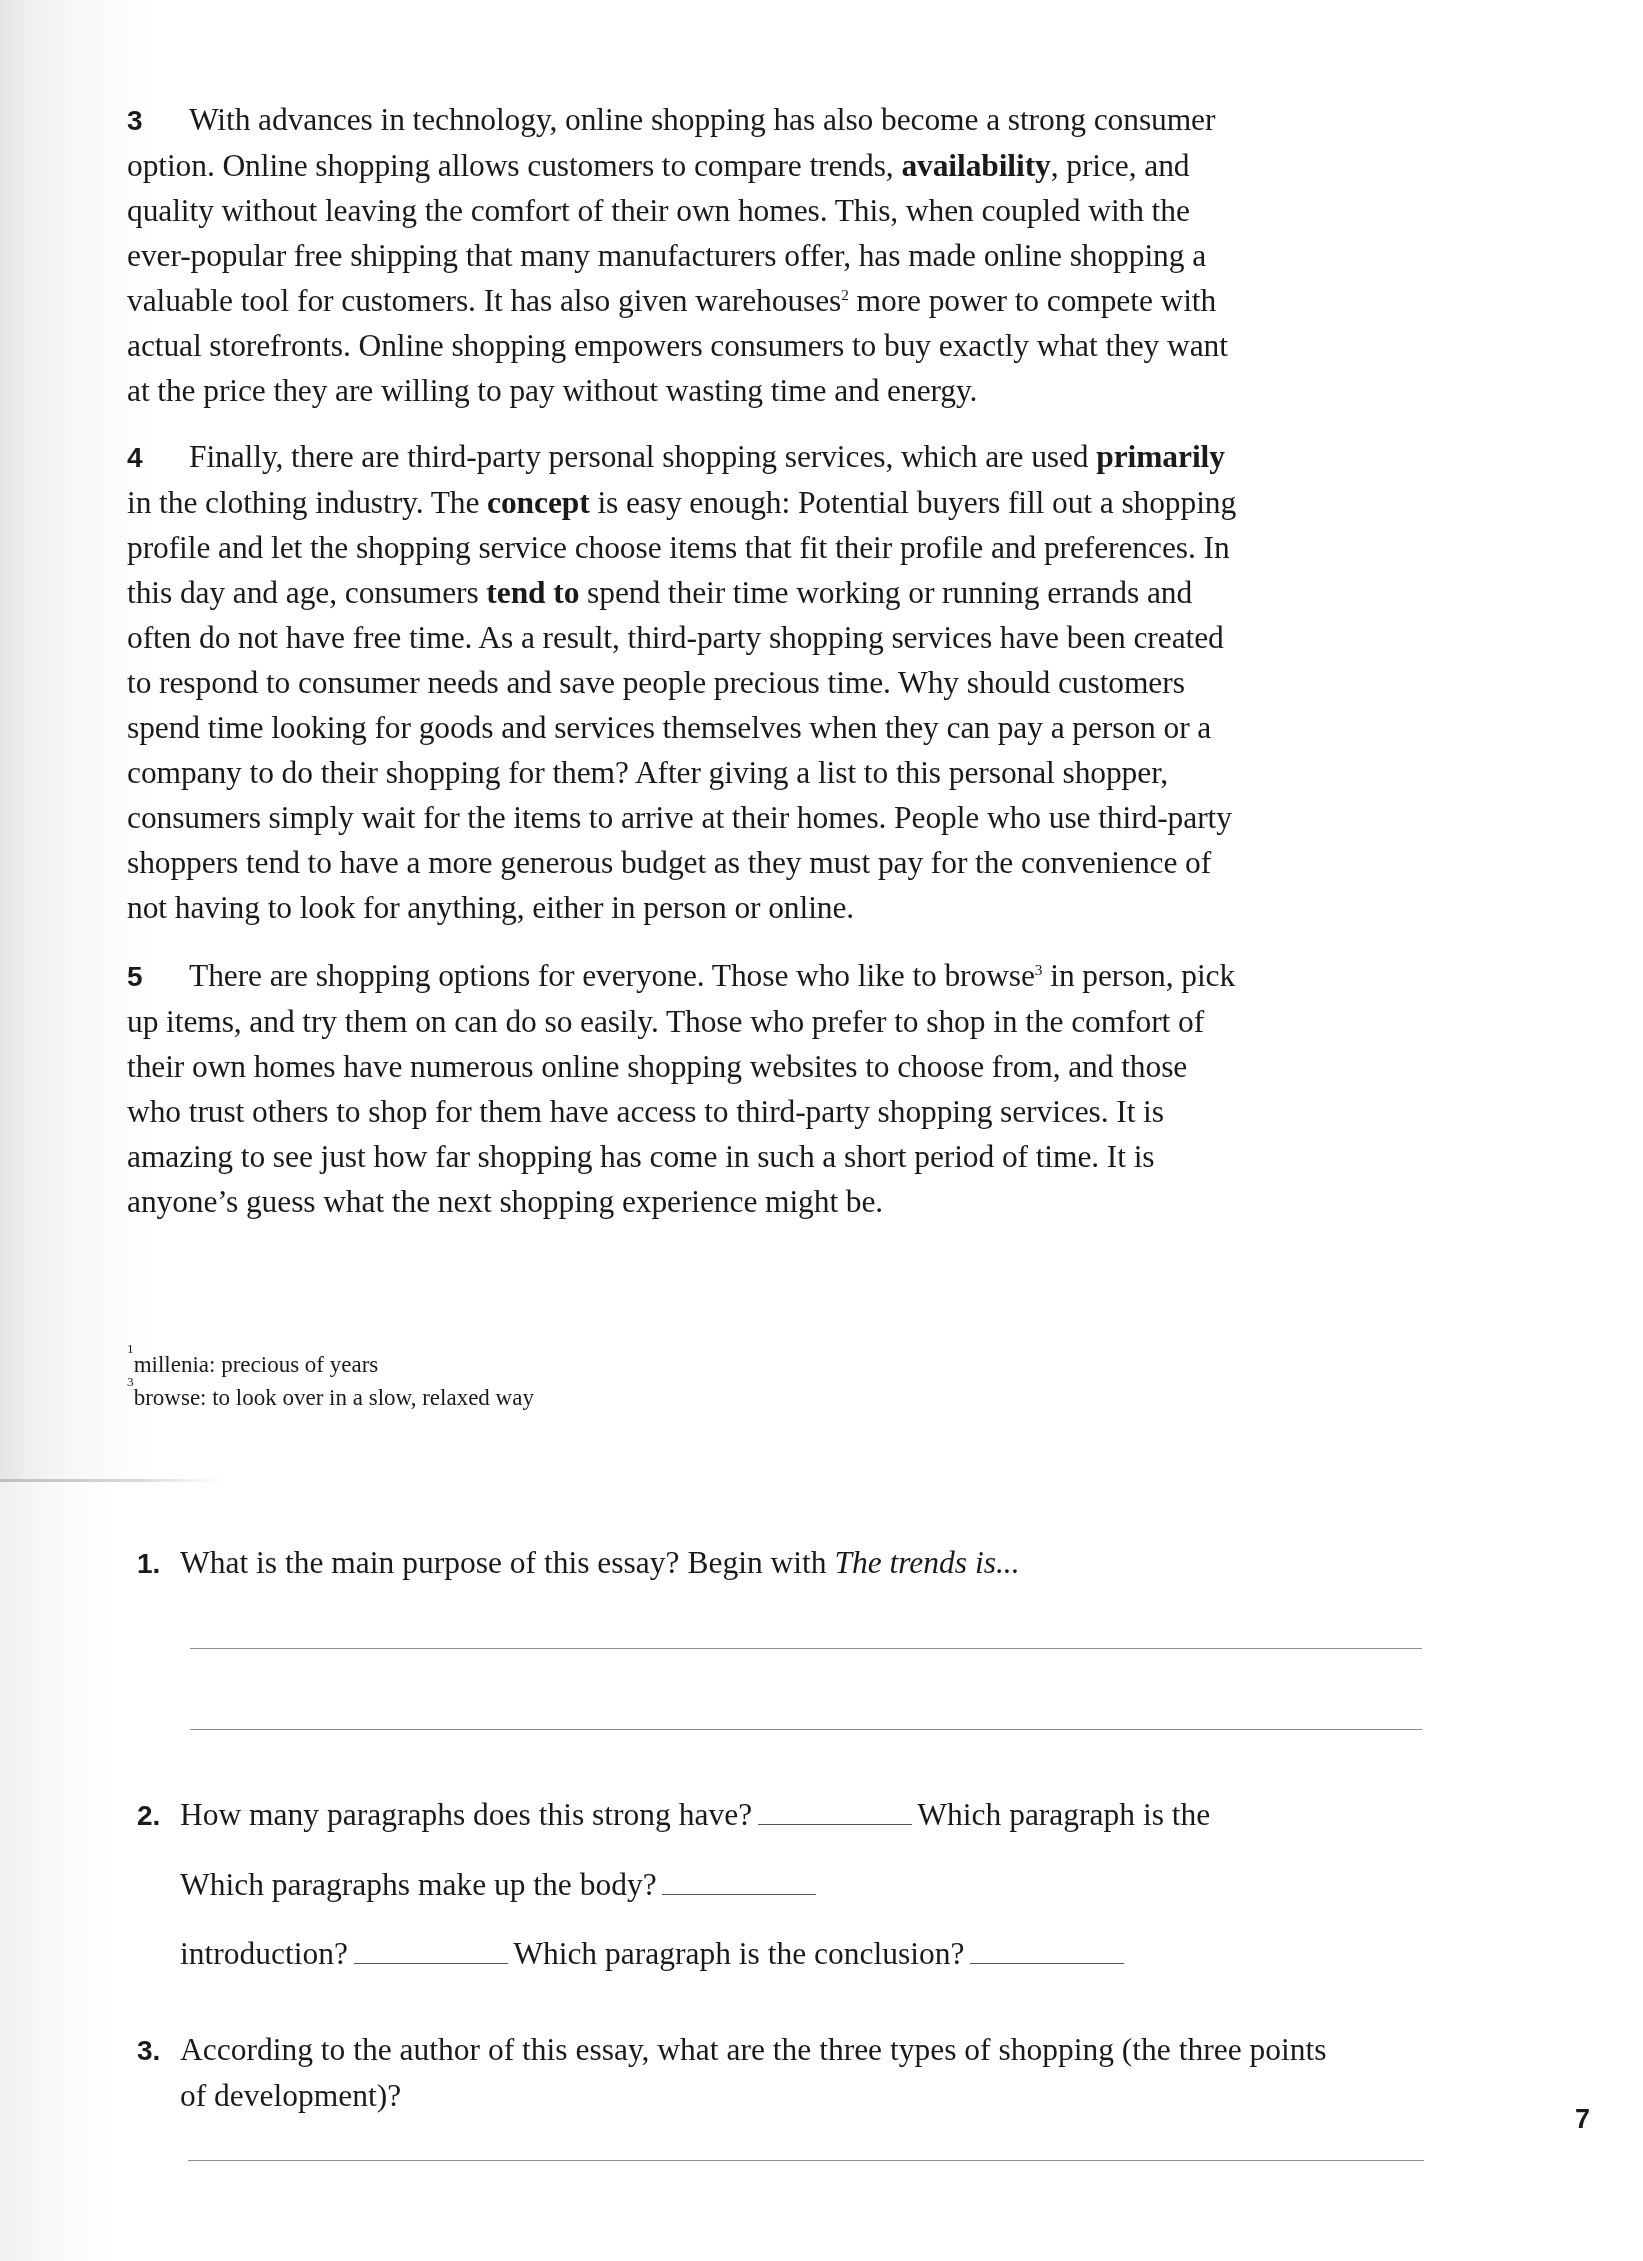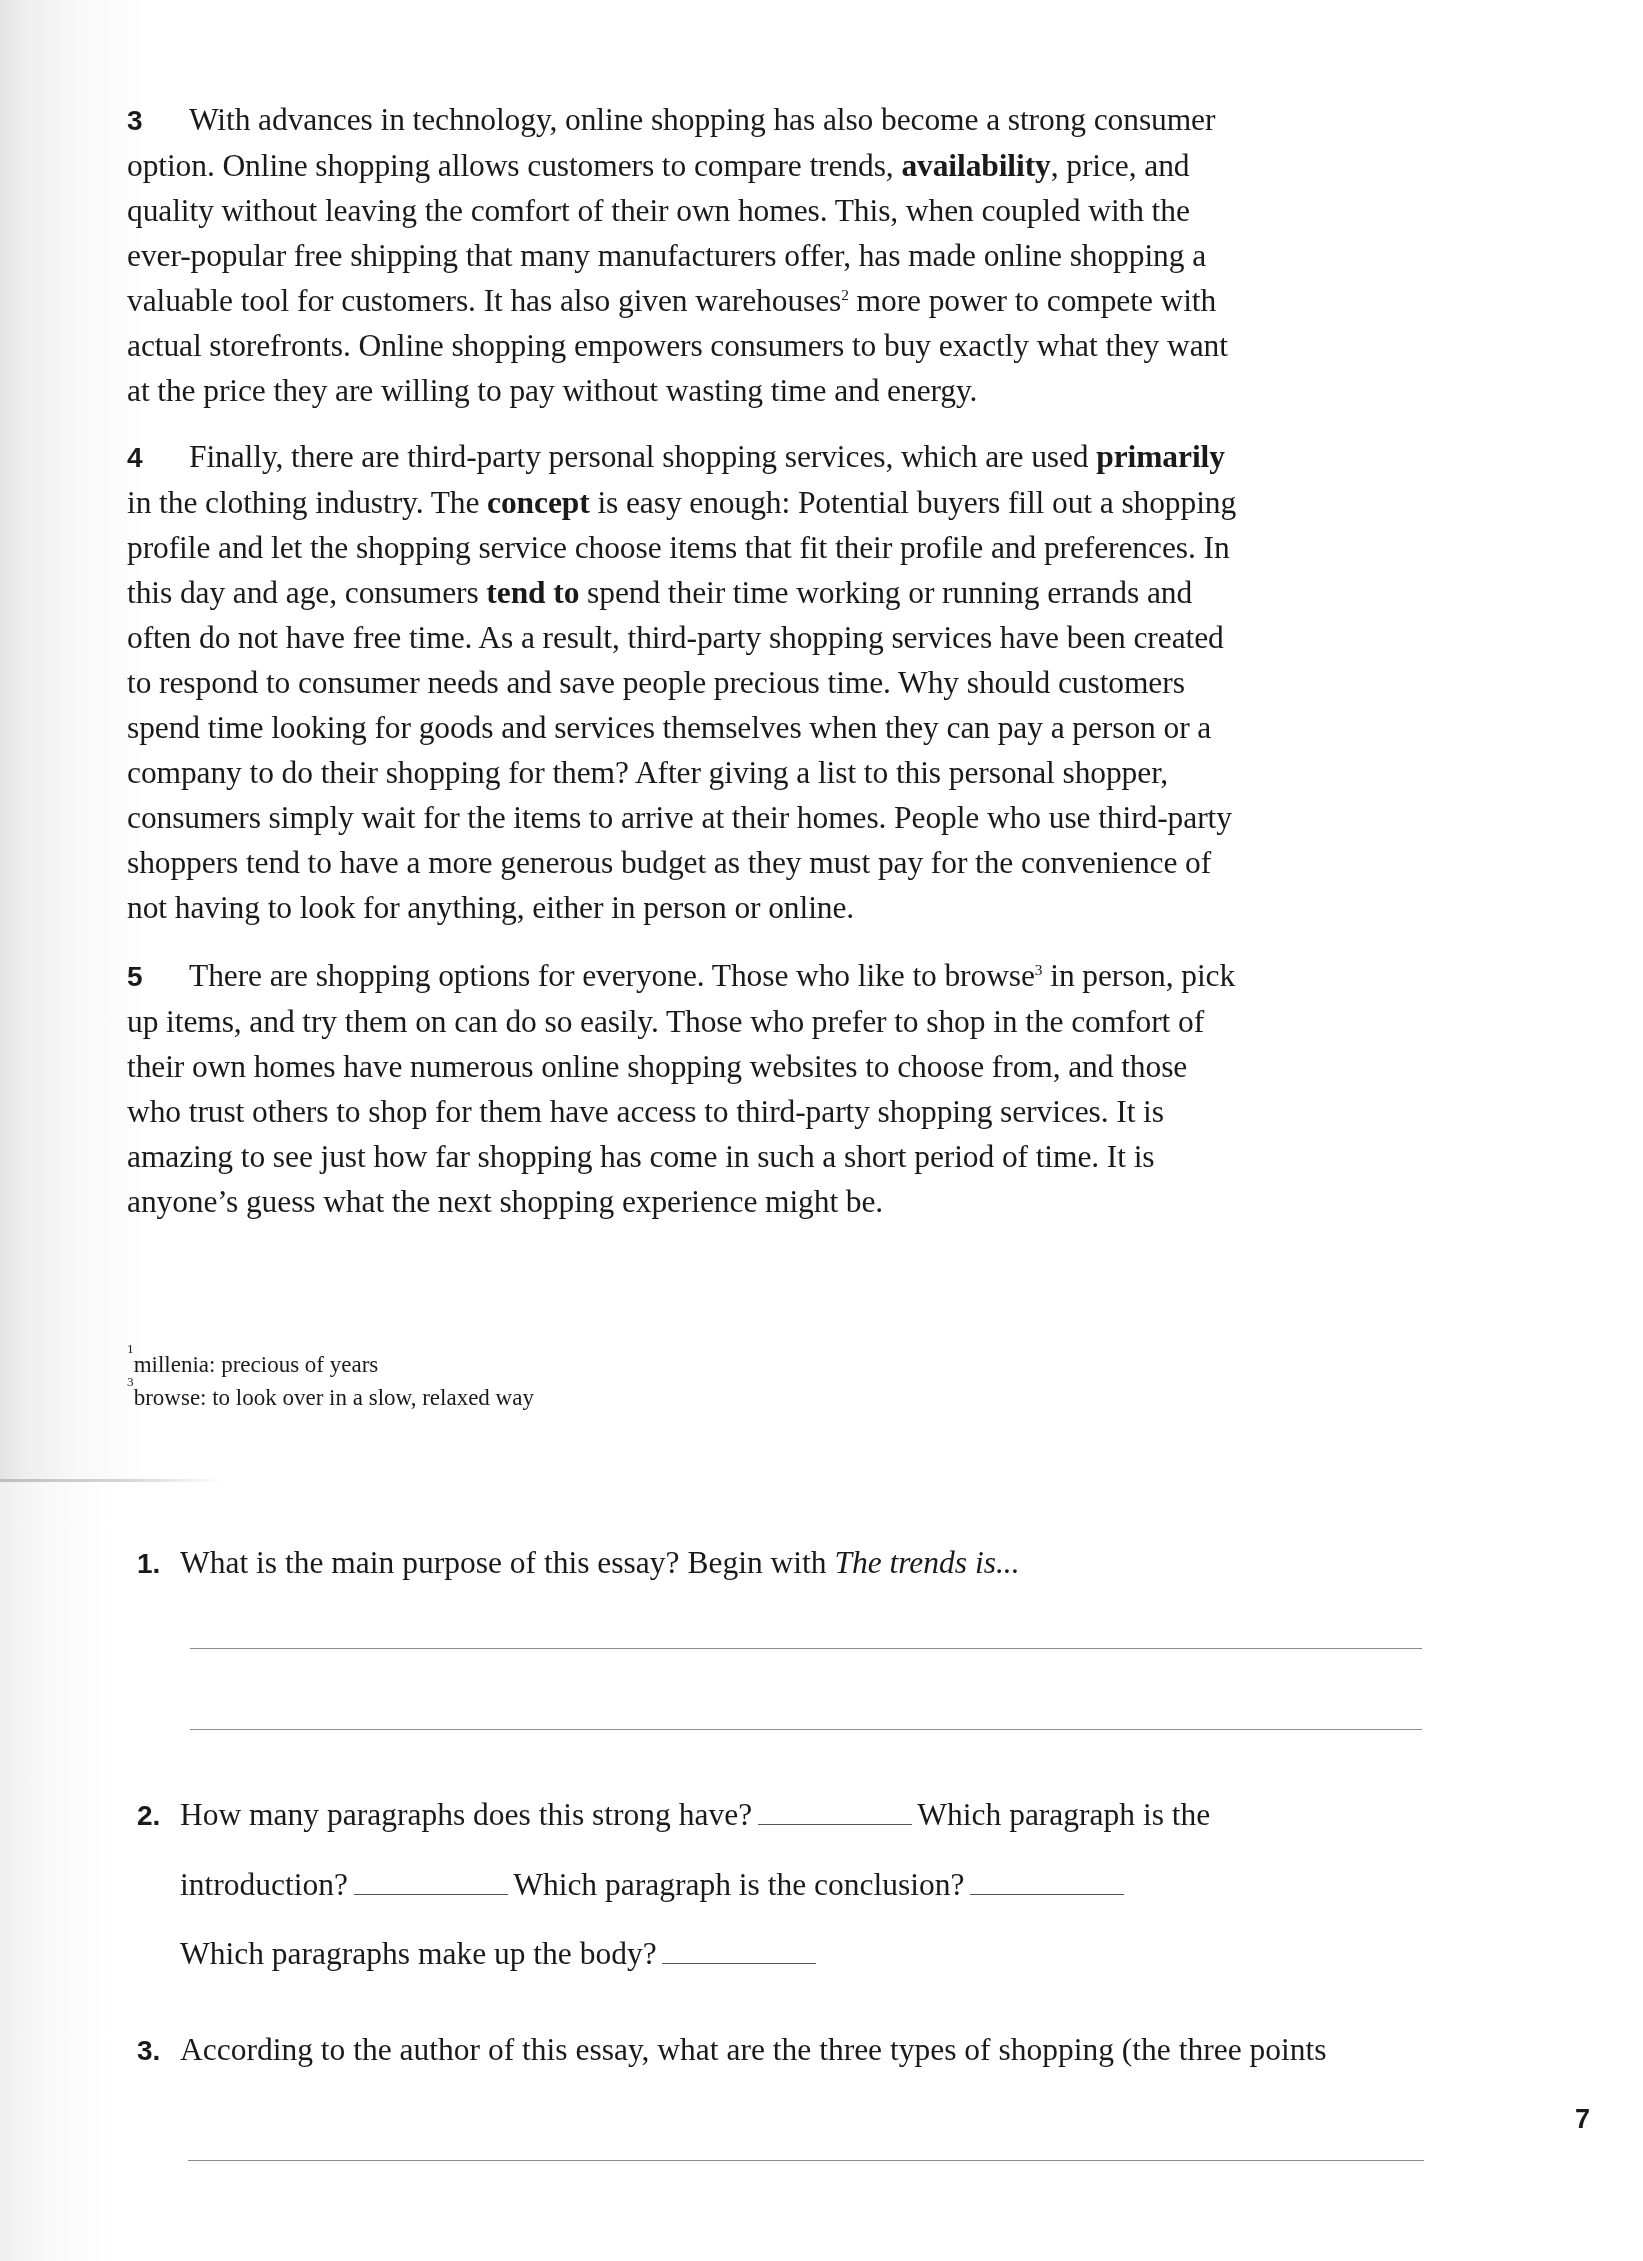--- a/index.html
+++ b/index.html
@@ -90,26 +90,27 @@
   <span class="qnum">1.</span><span>What is the main purpose of this essay? Begin with </span><i>The trends is...</i>
 </div>
 <div class="answer-line" style="left:190px; top:1648px; width:1232px;"></div>
 <div class="answer-line" style="left:190px; top:1729px; width:1232px;"></div>
 
 <div class="q q2">
   <span class="row">
     <span class="qnum">2.</span><span>How many paragraphs does this strong have?</span><span class="blank" style="width:154px;"></span><span>Which paragraph is the</span>
   </span>
   <span class="row q-indent">
-    <span>introduction?</span><span class="blank" style="width:154px;"></span><span>Which paragraph is the conclusion?</span><span class="blank" style="width:154px;"></span>
+    <span>Which paragraphs make up the body?</span><span class="blank" style="width:154px;"></span>
   </span>
   <span class="row q-indent">
-    <span>Which paragraphs make up the body?</span><span class="blank" style="width:154px;"></span>
+    <span>introduction?</span><span class="blank" style="width:154px;"></span><span>Which paragraph is the conclusion?</span><span class="blank" style="width:154px;"></span>
   </span>
 </div>
 
 <div class="q q3">
   <span class="row"><span class="qnum">3.</span><span>According to the author of this essay, what are the three types of shopping (the three points</span></span>
+  <span class="row q-indent"><span>of development)?</span></span>
 </div>
 <div class="answer-line" style="left:188px; top:2160px; width:1236px;"></div>
 
 <div class="page-number">7</div>
 
 
 </body></html>

